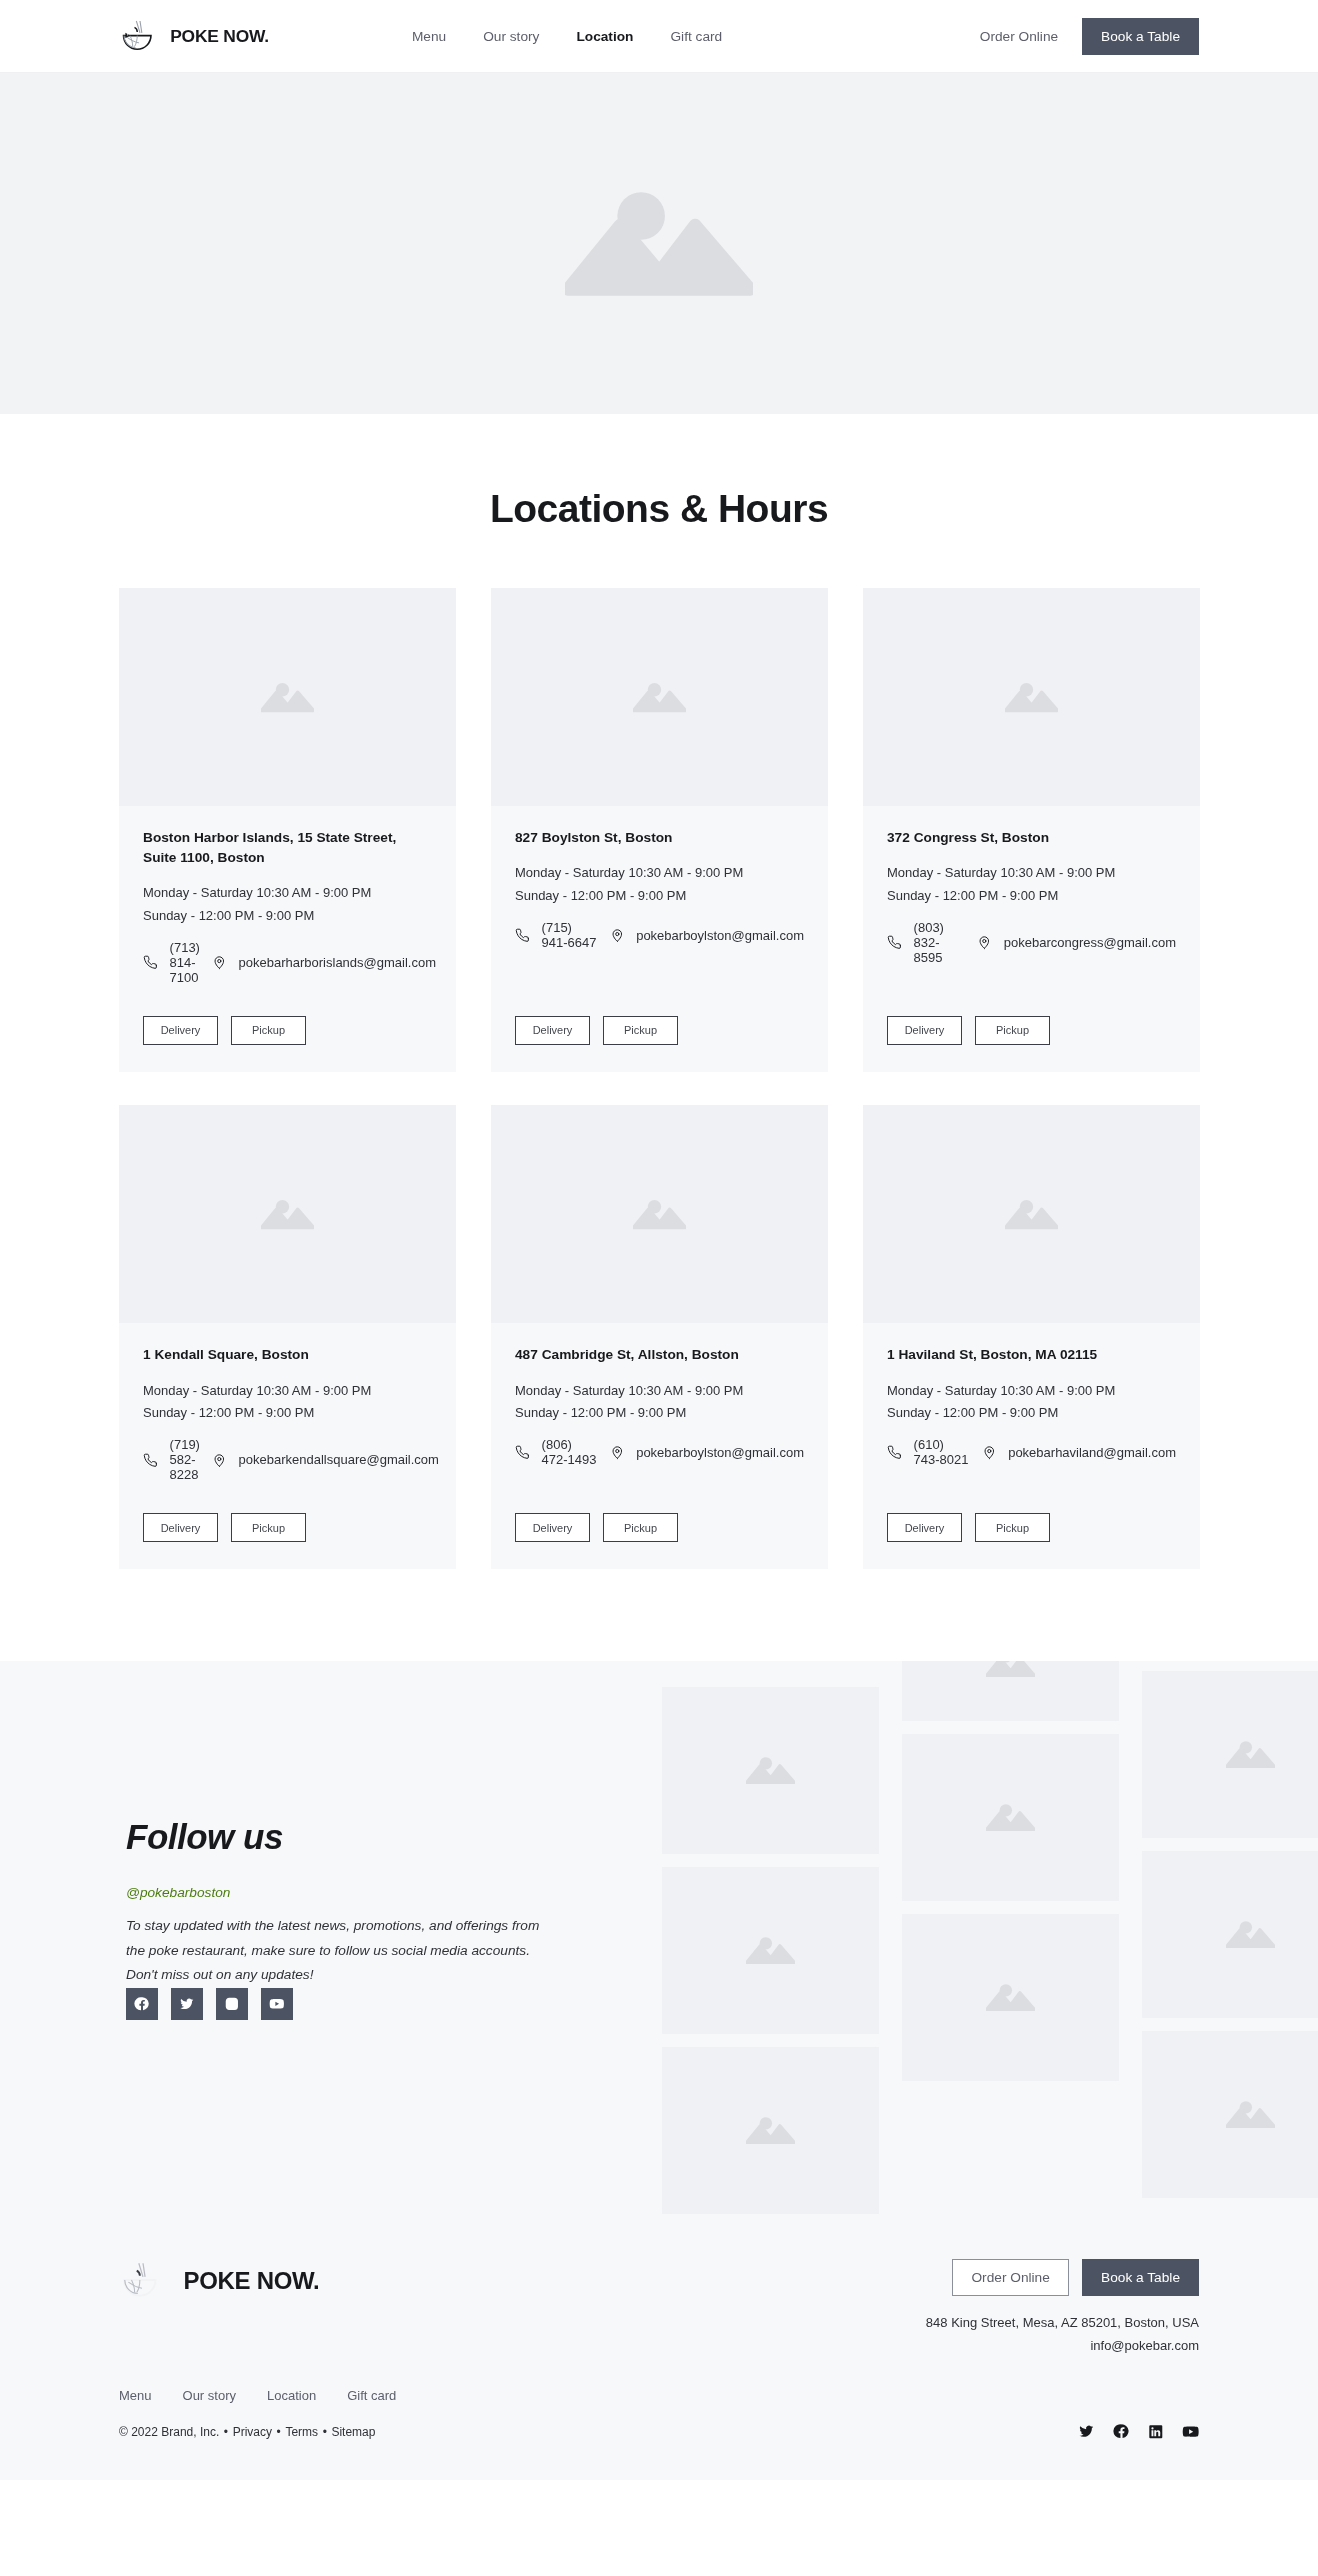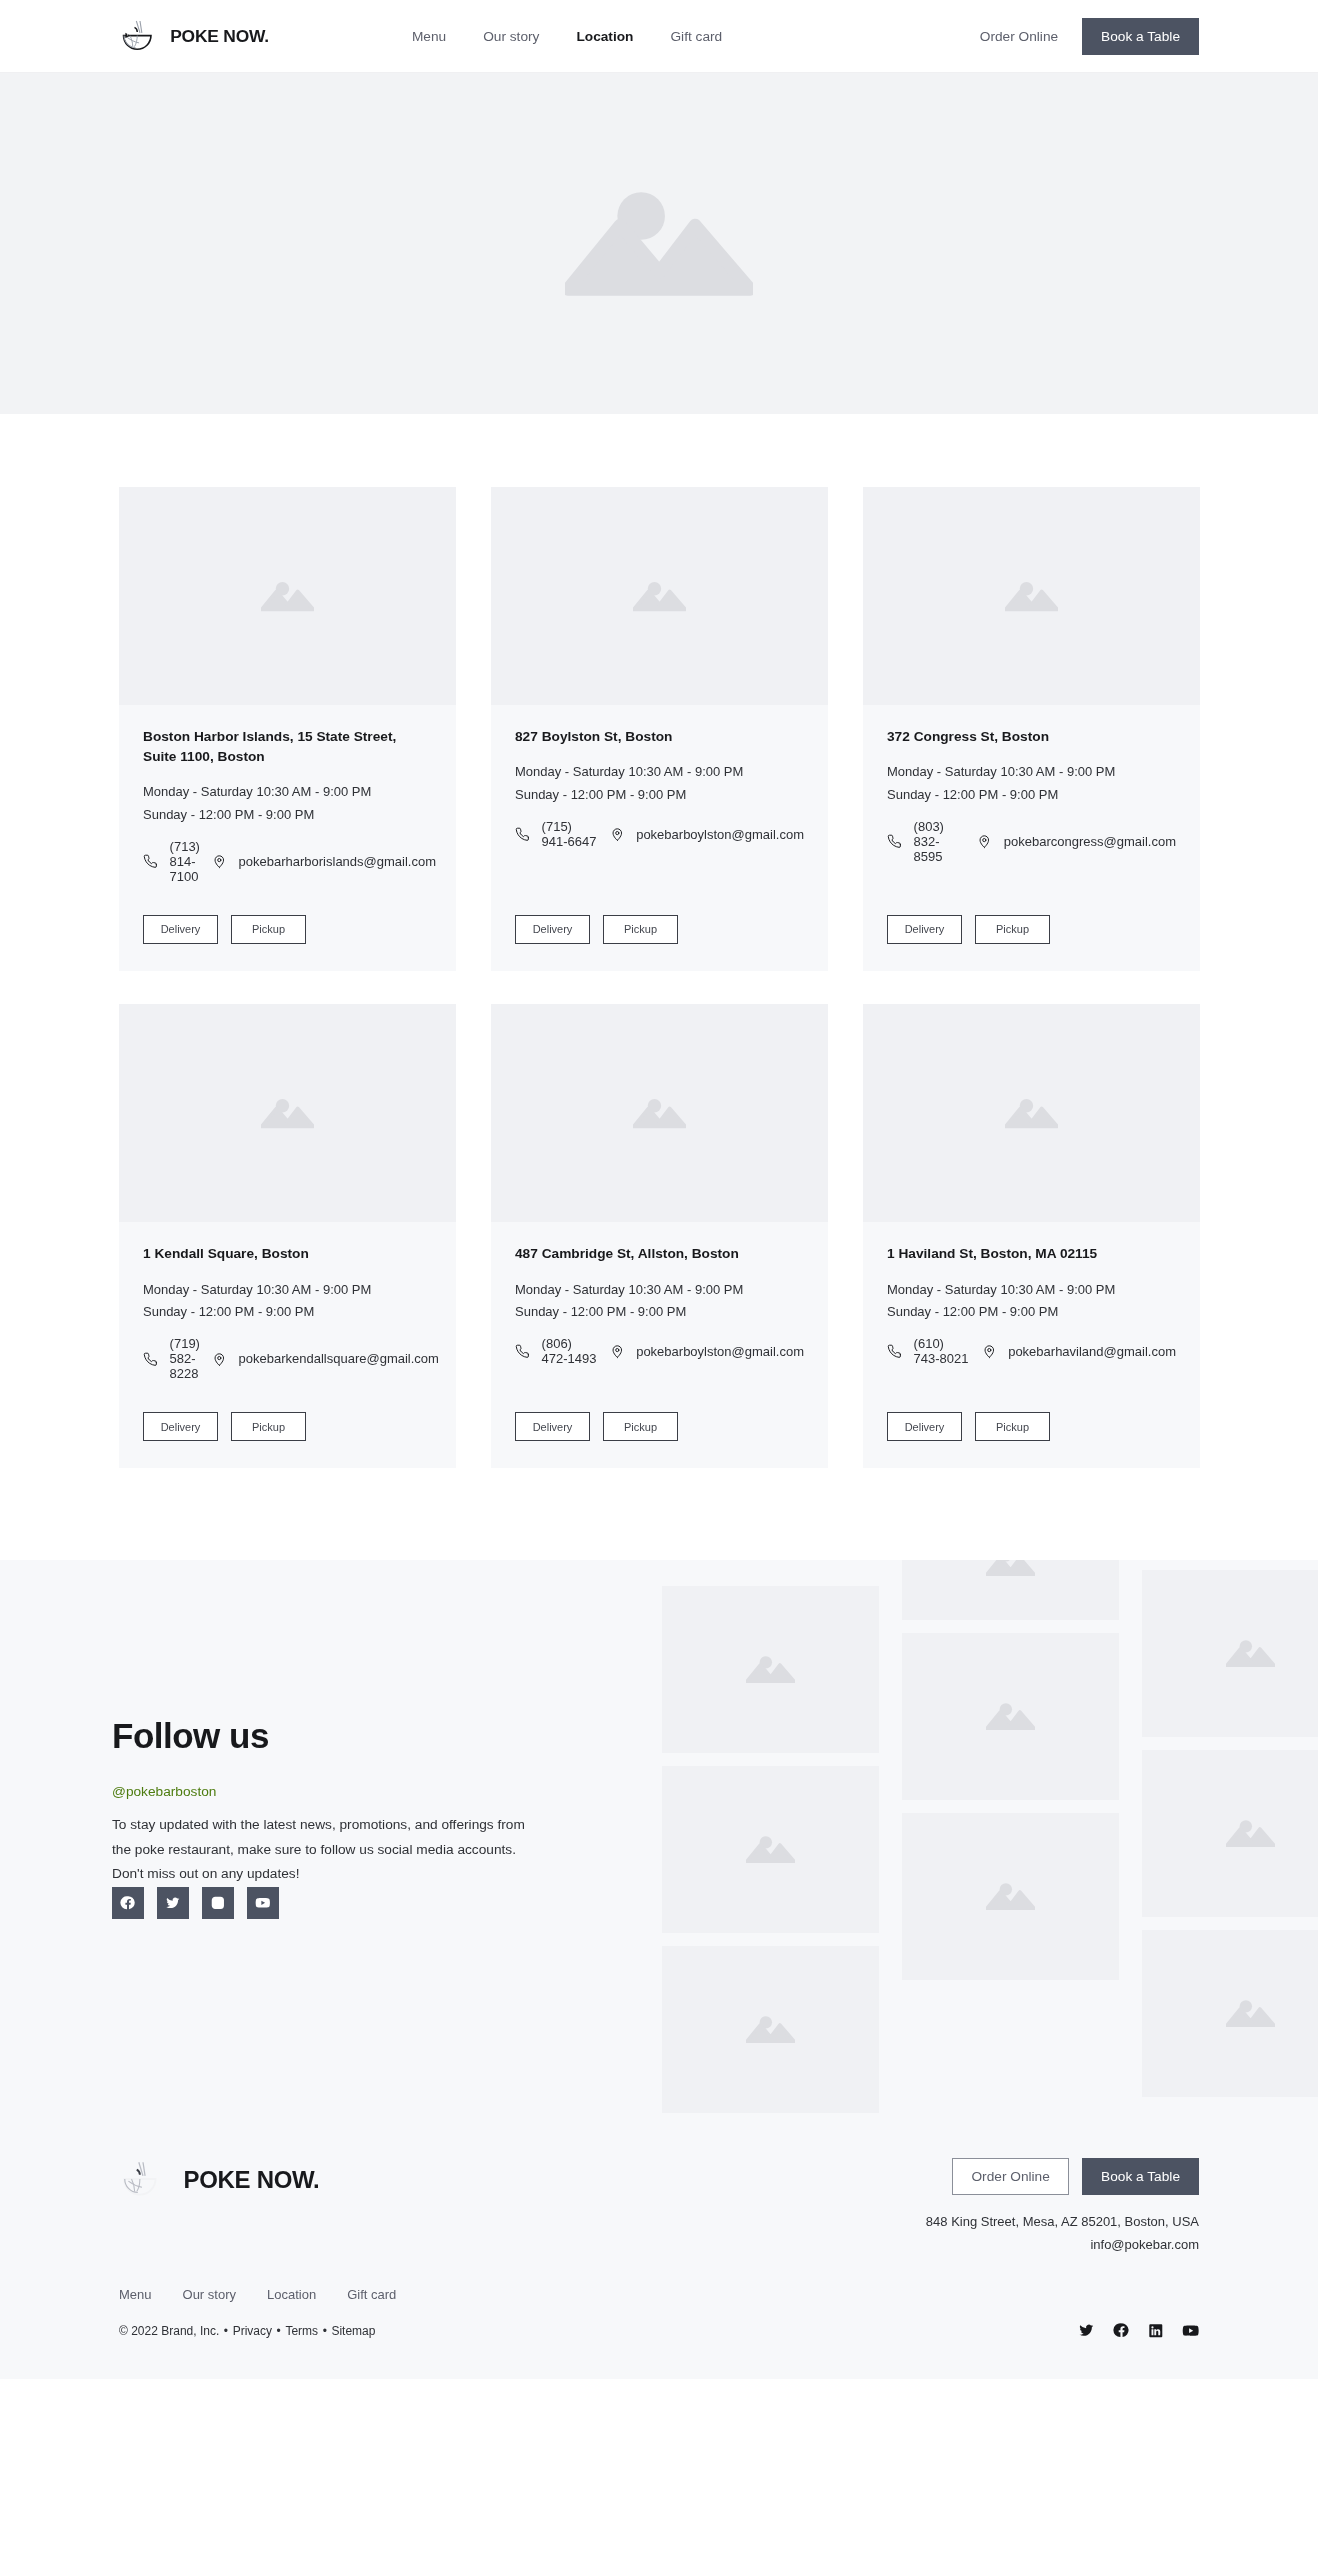--- a/index.html
+++ b/index.html
@@ -157,23 +157,24 @@
   
   .follow-section {
     width: 1318px;
     background: #f7f8fa;
     position: relative;
     height: 567px;
     overflow: hidden;
   }
   .follow-copy {
     position: absolute;
-    left: 112px;
+    left: 126px;
     top: 156px;
     width: 430px;
+    font-style: italic;
   }
   .follow-title {
     font-size: 35px;
     font-weight: bold;
     letter-spacing: -0.5px;
     color: #18191c;
     margin-bottom: 27.5px;
   }
   .follow-handle {
     font-size: 13.7px;
@@ -330,20 +331,21 @@
 <section class="hero">
   <span>
     <svg class="ph-svg" width="188" height="119" viewBox="0 0 205 130">
       <circle cx="83" cy="35" r="26"></circle>
       <path d="M3 115 L60 45 L103 96 L142 45 L202 115 Z" stroke-linejoin="round" stroke-width="14" stroke="#dcdde1"></path>
     </svg>
   </span>
 </section>
 
 <section class="locations-section">
+  <h1 class="section-title">Locations &amp; Hours</h1>
 
   <div class="cards-grid">
 
     <article class="loc-card">
       <div class="loc-thumb">
         <span>
           <svg class="ph-svg" width="53" height="35" viewBox="0 0 205 130">
             <circle cx="83" cy="35" r="26"></circle>
             <path d="M3 115 L60 45 L103 96 L142 45 L202 115 Z" stroke-linejoin="round" stroke-width="14" stroke="#dcdde1"></path>
           </svg>

